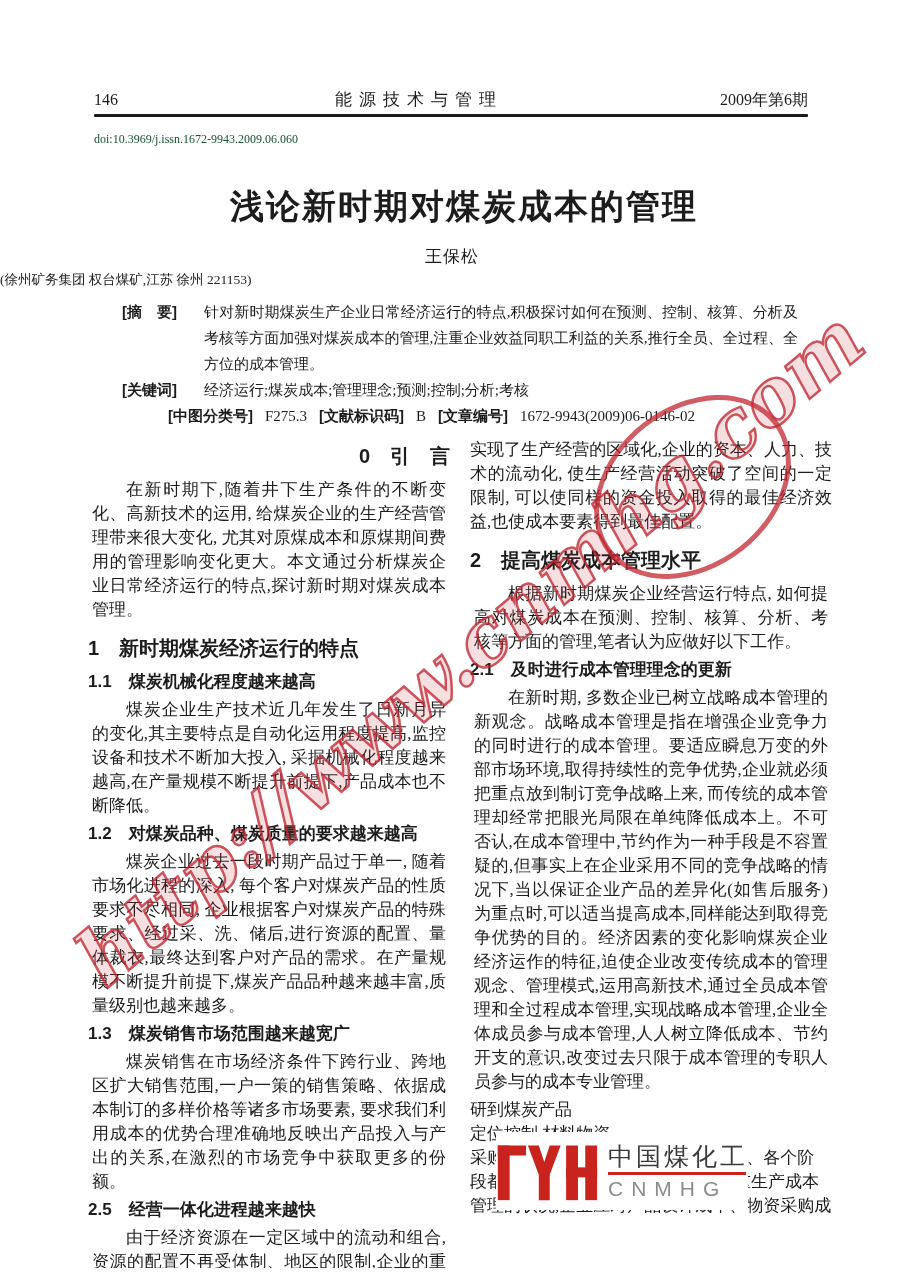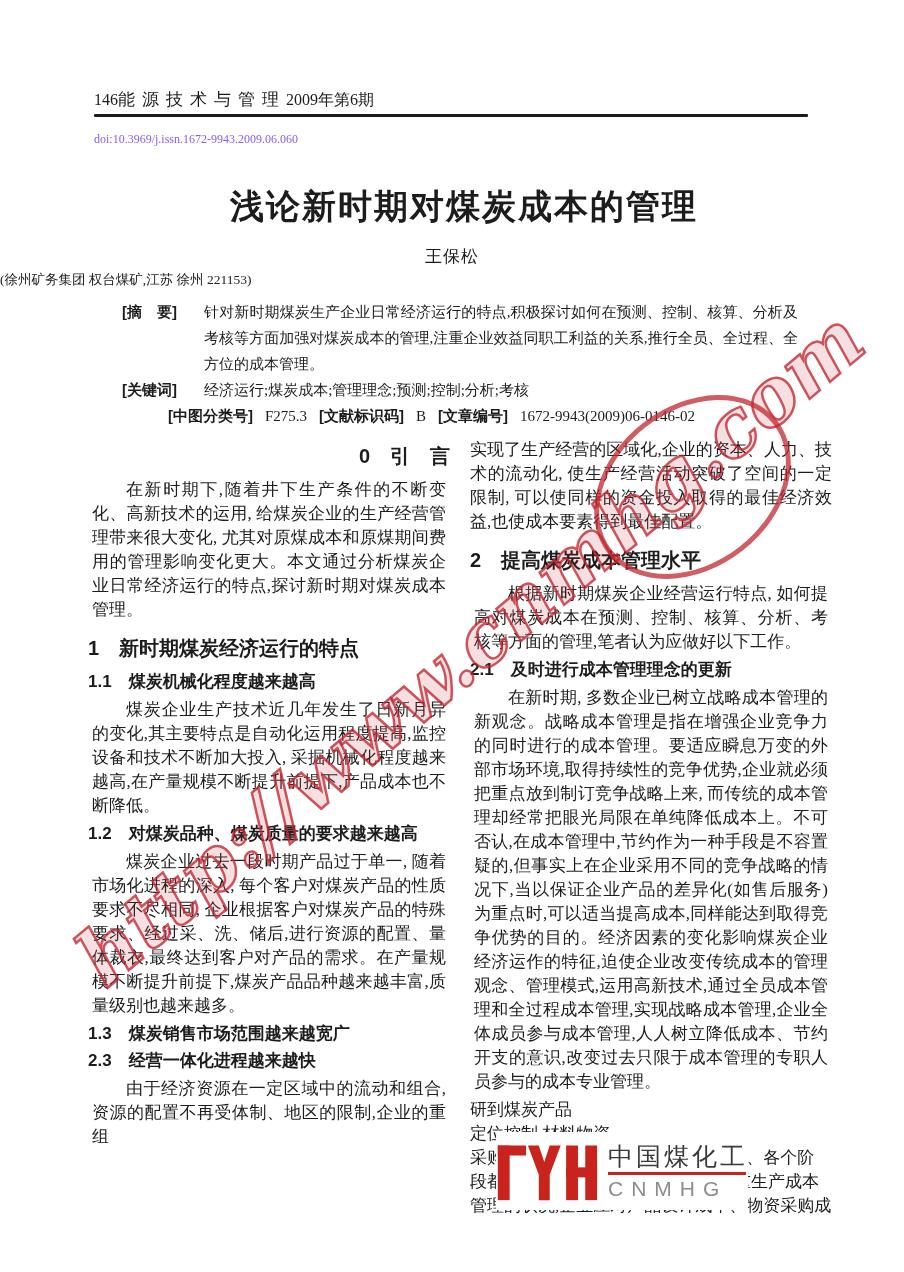--- a/index.html
+++ b/index.html
@@ -4,29 +4,30 @@
 <style>
   html,body{margin:0;padding:0;}
   body{
     width:904px;height:1272px;position:relative;background:#ffffff;
     font-family:"Liberation Serif","DejaVu Serif",serif;color:#1c1c1c;
     overflow:hidden;
   }
   
   .page-header{
     position:absolute;top:88px;left:94px;width:714px;
-    display:flex;align-items:baseline;
+    display:flex;justify-content:space-between;align-items:baseline;
     font-size:16px;
+    gap:48px;
   }
   .journal-name{letter-spacing:7px;font-size:17px;}
   .header-rule{
     position:absolute;top:114px;left:94px;width:714px;height:3px;
     background:#1a1a1a;border-radius:1px;
   }
-  .doi{position:absolute;top:132px;left:94px;font-size:12px;color:#8b5cf6;}
+  .doi{position:absolute;top:132px;left:94px;font-size:12px;color:#14532d;}
   
   .article-title{
     position:absolute;top:172px;left:0;width:100%;margin:12px;
     text-align:center;font-size:34px;font-weight:bold;letter-spacing:2px;
   }
   .author-name{position:absolute;top:245px;left:0;width:100%;text-align:center;font-size:17px;letter-spacing:1px;}
   .affiliation{position:absolute;top:271px;left:0;width:100%;text-align:left;font-size:13.5px;color:#222;}
   
   .meta{position:absolute;top:299px;left:122px;width:676px;font-size:15px;line-height:26px;}
   .meta-row{display:flex;}
@@ -126,21 +127,22 @@
 <div class="columns">
   <div class="col">
       <div class="blk-h1">0　引　言</div>
       <div class="blk-p">在新时期下,随着井下生产条件的不断变化、高新技术的运用, 给煤炭企业的生产经营管理带来很大变化, 尤其对原煤成本和原煤期间费用的管理影响变化更大。本文通过分析煤炭企业日常经济运行的特点,探讨新时期对煤炭成本管理。</div>
       <div class="blk-h1">1　新时期煤炭经济运行的特点</div>
       <div class="blk-h2">1.1　煤炭机械化程度越来越高</div>
       <div class="blk-p">煤炭企业生产技术近几年发生了日新月异的变化,其主要特点是自动化运用程度提高,监控设备和技术不断加大投入, 采掘机械化程度越来越高,在产量规模不断提升前提下,产品成本也不断降低。</div>
       <div class="blk-h2">1.2　对煤炭品种、煤炭质量的要求越来越高</div>
       <div class="blk-p">煤炭企业过去一段时期产品过于单一, 随着市场化进程的深入, 每个客户对煤炭产品的性质要求不尽相同, 企业根据客户对煤炭产品的特殊要求、经过采、洗、储后,进行资源的配置、量体裁衣,最终达到客户对产品的需求。在产量规模不断提升前提下,煤炭产品品种越来越丰富,质量级别也越来越多。</div>
       <div class="blk-h2">1.3　煤炭销售市场范围越来越宽广</div>
-      <div class="blk-h2">2.3　经营一体化进程越来越快</div>
+      <div class="blk-p">煤炭销售在市场经济条件下跨行业、跨地区扩大销售范围,一户一策的销售策略、依据成本制订的多样价格等诸多市场要素, 要求我们利用成本的优势合理准确地反映出产品投入与产出的关系,在激烈的市场竞争中获取更多的份额。</div>
+      <div class="blk-h2">2.5　经营一体化进程越来越快</div>
       <div class="blk-p">由于经济资源在一定区域中的流动和组合, 资源的配置不再受体制、地区的限制,企业的重组</div>
     </div>
   <div class="col">
       <div class="blk-pc">实现了生产经营的区域化,企业的资本、人力、技术的流动化, 使生产经营活动突破了空间的一定限制, 可以使同样的资金投入取得的最佳经济效益,也使成本要素得到最佳配置。</div>
       <div class="blk-h1">2　提高煤炭成本管理水平</div>
       <div class="blk-p">根据新时期煤炭企业经营运行特点, 如何提高对煤炭成本在预测、控制、核算、分析、考核等方面的管理,笔者认为应做好以下工作。</div>
       <div class="blk-h2">2.1　及时进行成本管理理念的更新</div>
       <div class="blk-p">在新时期, 多数企业已树立战略成本管理的新观念。战略成本管理是指在增强企业竞争力的同时进行的成本管理。要适应瞬息万变的外部市场环境,取得持续性的竞争优势,企业就必须把重点放到制订竞争战略上来, 而传统的成本管理却经常把眼光局限在单纯降低成本上。不可否认,在成本管理中,节约作为一种手段是不容置疑的,但事实上在企业采用不同的竞争战略的情况下,当以保证企业产品的差异化(如售后服务)为重点时,可以适当提高成本,同样能达到取得竞争优势的目的。经济因素的变化影响煤炭企业经济运作的特征,迫使企业改变传统成本的管理观念、管理模式,运用高新技术,通过全员成本管理和全过程成本管理,实现战略成本管理,企业全体成员参与成本管理,人人树立降低成本、节约开支的意识,改变过去只限于成本管理的专职人员参与的成本专业管理。</div>
       <div class="blk-fragline">
         <span></span>

